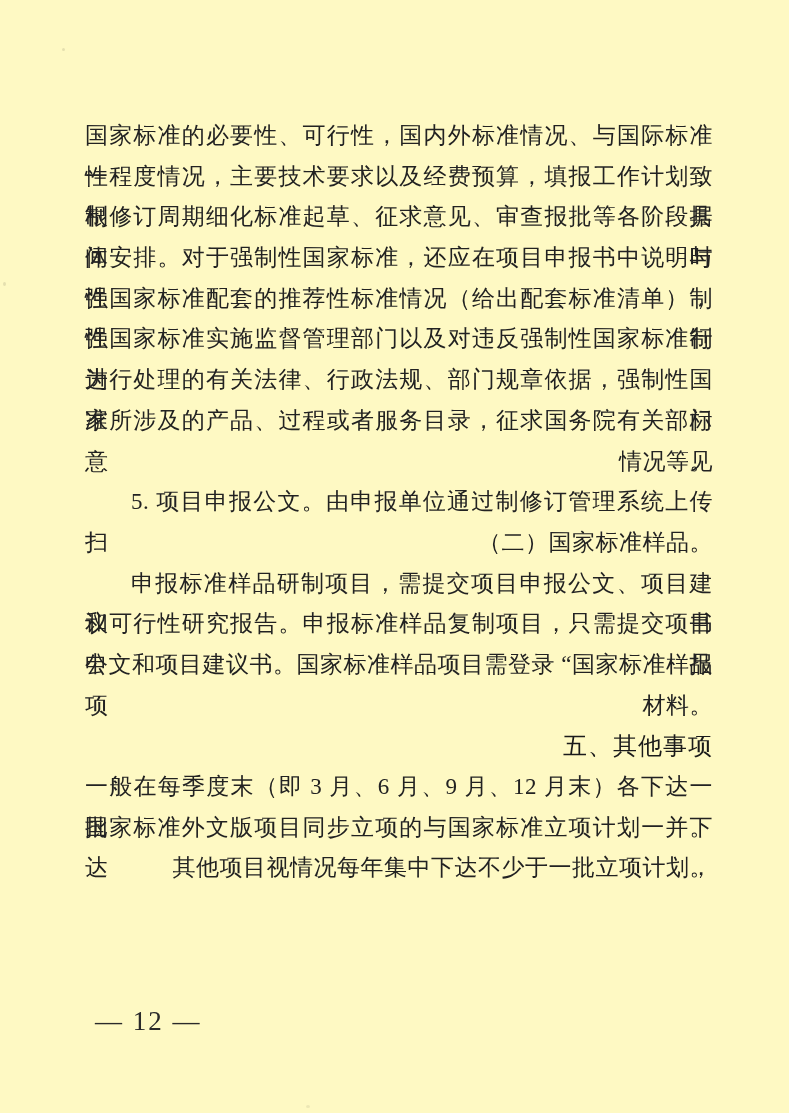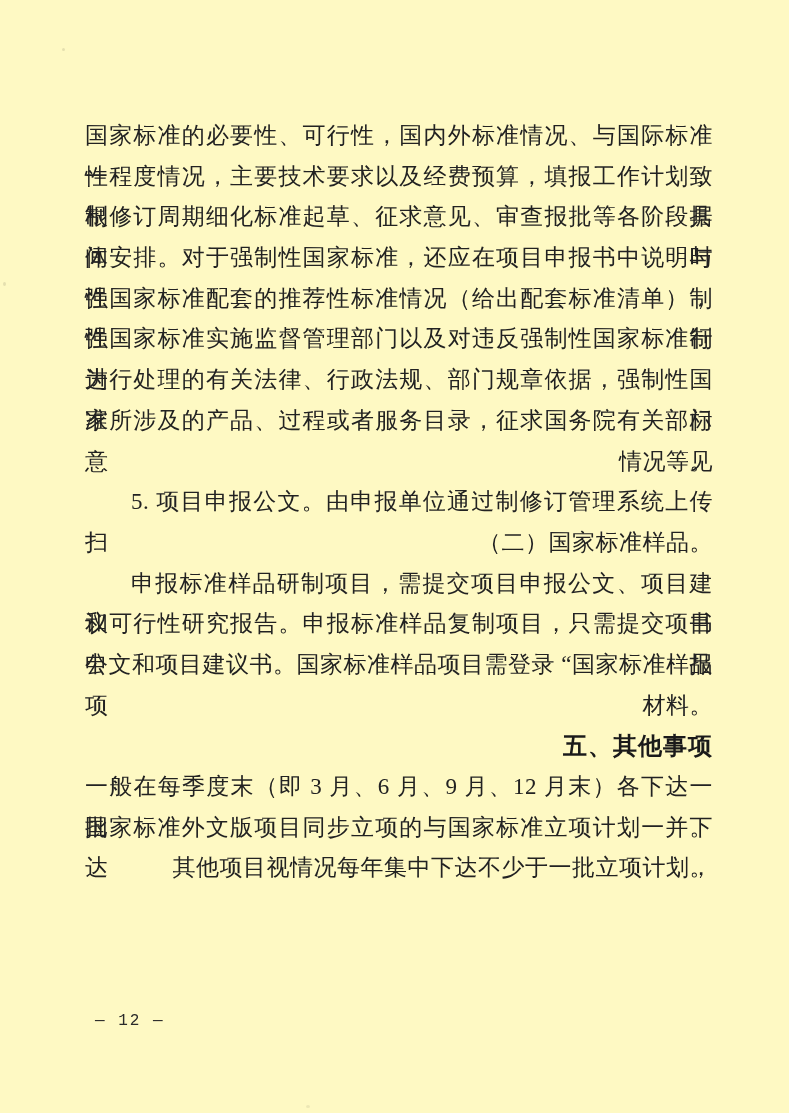--- a/index.html
+++ b/index.html
@@ -31,34 +31,34 @@
     text-align-last: justify;
   }
   .l-end {
     text-align: right;
   }
   .l-indent {
     text-indent: 46px;
   }
   .l-heading {
     font-family: "Liberation Sans", sans-serif;
-    font-weight: bold;
+    font-weight: normal;
     font-size: 24px;
     color: #1a1a1a;
     letter-spacing: 1px;
   }
   .page-number {
     position: absolute;
     left: 95px;
     top: 1008px;
-    font-size: 16px;
+    font-size: 27px;
     line-height: 26px;
     letter-spacing: 2px;
     color: #2a2a2a;
-    font-family: Liberation Mono, monospace;
+    font-family: Liberation Serif, serif;
   }
   .speck {
     position: absolute;
     background: rgba(0,0,0,0.10);
     border-radius: 50%;
   }
   .speck-1 { left: 62px; top: 48px;  width: 3px; height: 3px; }
   .speck-2 { left: 3px;  top: 282px; width: 3px; height: 4px; }
   .speck-3 { left: 306px; top: 1105px; width: 4px; height: 3px; background: rgba(0,0,0,0.07); }
 </style>

